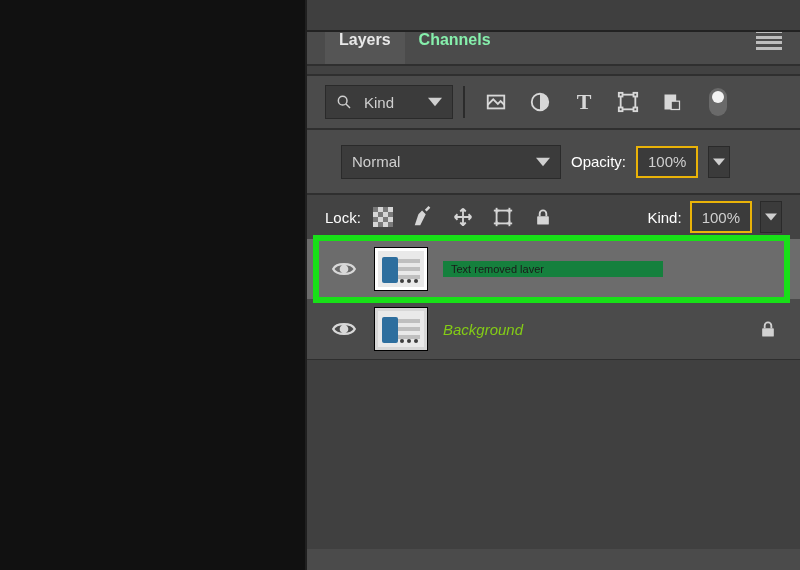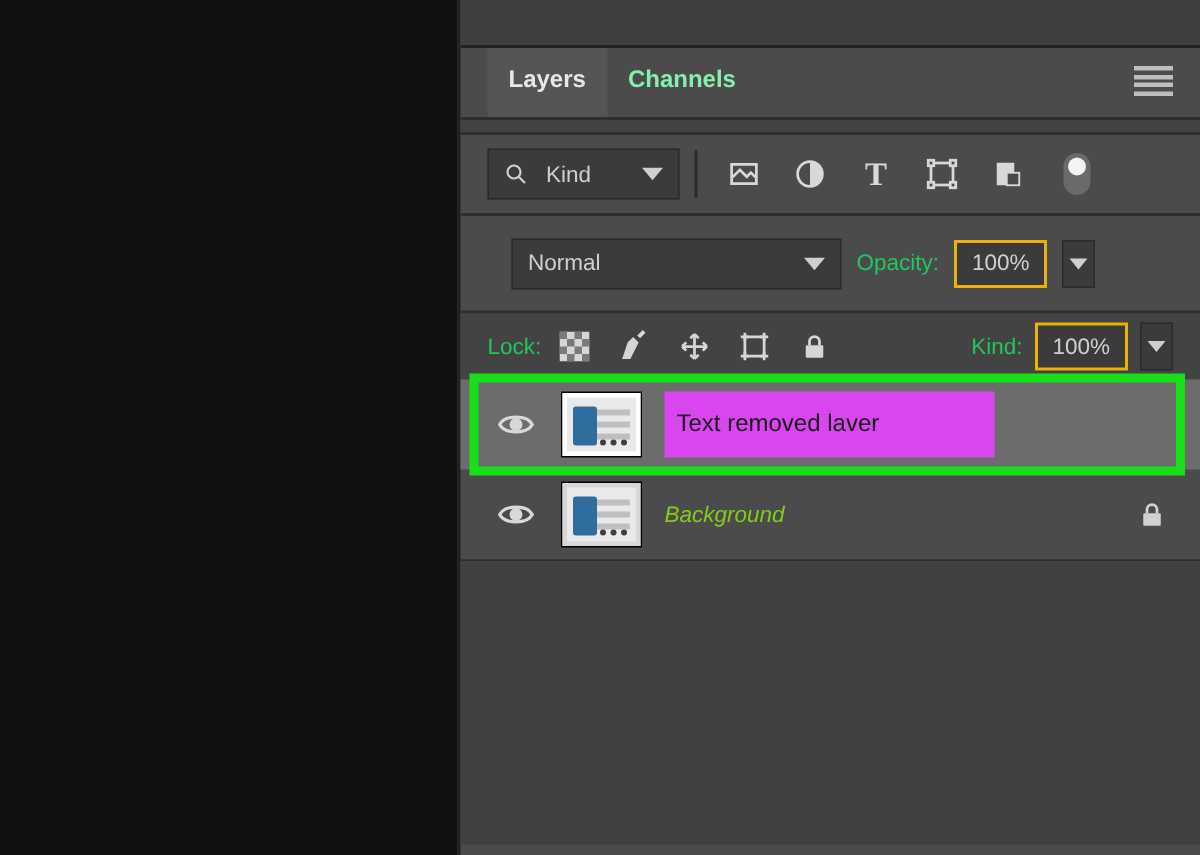--- a/index.html
+++ b/index.html
@@ -1,19 +1,19 @@
 <!DOCTYPE html>
 <html><head>
 <meta charset="utf-8">
 <style>
   * { box-sizing: border-box; margin: 0; padding: 0; }
   html, body { width: 800px; height: 570px; overflow: hidden; font-family: Arial, Helvetica, sans-serif; }
   body { background: #1a1a1a; display: flex; }
   .canvas-area { width: 305px; height: 570px; background: #111; }
-  .panel-wrap { flex: 1; height: 570px; background: #4b4b4b; border-left: 2px solid #202020; position: relative; padding-top: 30px; }
+  .panel-wrap { flex: 1; height: 570px; background: #4b4b4b; border-left: 2px solid #202020; position: relative; padding-top: 16px; }
   .panel-wrap::before { content:""; position:absolute; top:0; left:0; right:0; height:30px; background:#3f3f3f; border-bottom:2px solid #222; }
 
   .tabs { display:flex; align-items:center; height:48px; padding: 0 18px; }
   .tab { font-size: 16px; color:#86efac; padding: 0 14px; height:100%; display:flex; align-items:center; cursor:pointer;font-weight:bold; }
   .tab.active { color:#e8e8e8; font-weight:bold; background:#555; }
   .hamburger { margin-left:auto; width:26px; height:20px; display:flex; flex-direction:column; justify-content:space-between; cursor:pointer; }
   .hamburger span { height:3px; background:#bdbdbd; }
 
   .divider { height:2px; background:#2f2f2f; }
   .spacer-sm { height:8px; background:#424242; }
@@ -27,41 +27,41 @@
   .chev { width:14px; height:14px; }
   .chev svg { width:14px; height:14px; fill:#cfcfcf; }
   .sep { width:2px; background:#2b2b2b; align-self:stretch; }
 
   .filter-icons { display:flex; align-items:center; gap:18px; margin-left:8px; }
   .ficon { width:26px; height:26px; display:flex; align-items:center; justify-content:center; color:#dcdcdc; }
   .dot-toggle { width:18px; height:28px; background:#6a6a6a; border-radius:9px; position:relative; margin-left:6px; }
   .dot-toggle::after { content:""; position:absolute; top:3px; left:3px; width:12px; height:12px; background:#f3f3f3; border-radius:50%; }
 
   .blend-row { height:63px;margin-left:16px; }
-  .label { color:#22c55e; font-size:15px; }
+  .label { color:#ffffff; font-size:15px; }
   .pct-box { background:#3b3b3b; border:2px solid #eab308; padding:4px 10px; height:32px; display:flex; align-items:center; min-width:62px; justify-content:center; }
   .mini-chev { width:22px; height:32px; background:#3b3b3b; border:1px solid #2a2a2a; display:flex; align-items:center; justify-content:center; }
 
   .lock-row { height:44px; background:#434343; }
   .lock-icons { display:flex; gap:16px; }
   .licon { width:24px; height:24px; display:flex; align-items:center; justify-content:center; color:#d6d6d6; }
   .fill-group { margin-left:auto; display:flex; align-items:center; gap:8px; }
 
   .layers-list { }
   .layer { display:flex; align-items:center; height:60px; padding: 0 22px; gap:16px; position:relative; }
   .layer.selected { background:#6c6c6c; }
   .layer .eye { width:30px; color:#d8d8d8; display:flex; align-items:center; justify-content:center; cursor:pointer; }
   .thumb { width:52px; height:42px; background:#e9e9e9; border:3px solid #fff; box-shadow: 0 0 0 1px #000; position:relative; }
   .thumb-art { position:absolute; left:4px; top:6px; width:16px; height:26px; background: linear-gradient(#2d6e9e, #2d6e9e); border-radius:2px; }
   .thumb-bars { position:absolute; right:4px; top:8px; width:22px; display:flex; flex-direction:column; gap:4px; }
   .thumb-bars span { height:4px; background:#bfbfbf; }
   .thumb-dots { position:absolute; right:6px; bottom:4px; display:flex; gap:3px; }
   .thumb-dots span { width:4px; height:4px; border-radius:50%; background:#3e3e3e; }
   .locked-thumb .thumb { border-color:#d7d7d7; }
-  .rename-input { background:#d946ef; color:#1a1a1a; font-size:16px; border:none; outline:none; padding:4px 8px; height:44px; width:220px; }
+  .rename-input { background:#15803d; color:#1a1a1a; font-size:11px; border:none; outline:none; padding:4px 8px; height:16px; width:220px; }
   .layer-name { color:#84cc16; font-size:15px; }
   .bg-name { font-style: italic; }
   .lock-indicator { margin-left:auto; color:#d1d1d1; }
   .sel-outline { position:absolute; inset: -4px 10px -4px 6px; border:6px solid #18e018; pointer-events:none; }
 
   .footer-area { height:190px; background:#404040; border-top:1px solid #2e2e2e; }
 
   svg { display:block; }
 </style>
 </head>

